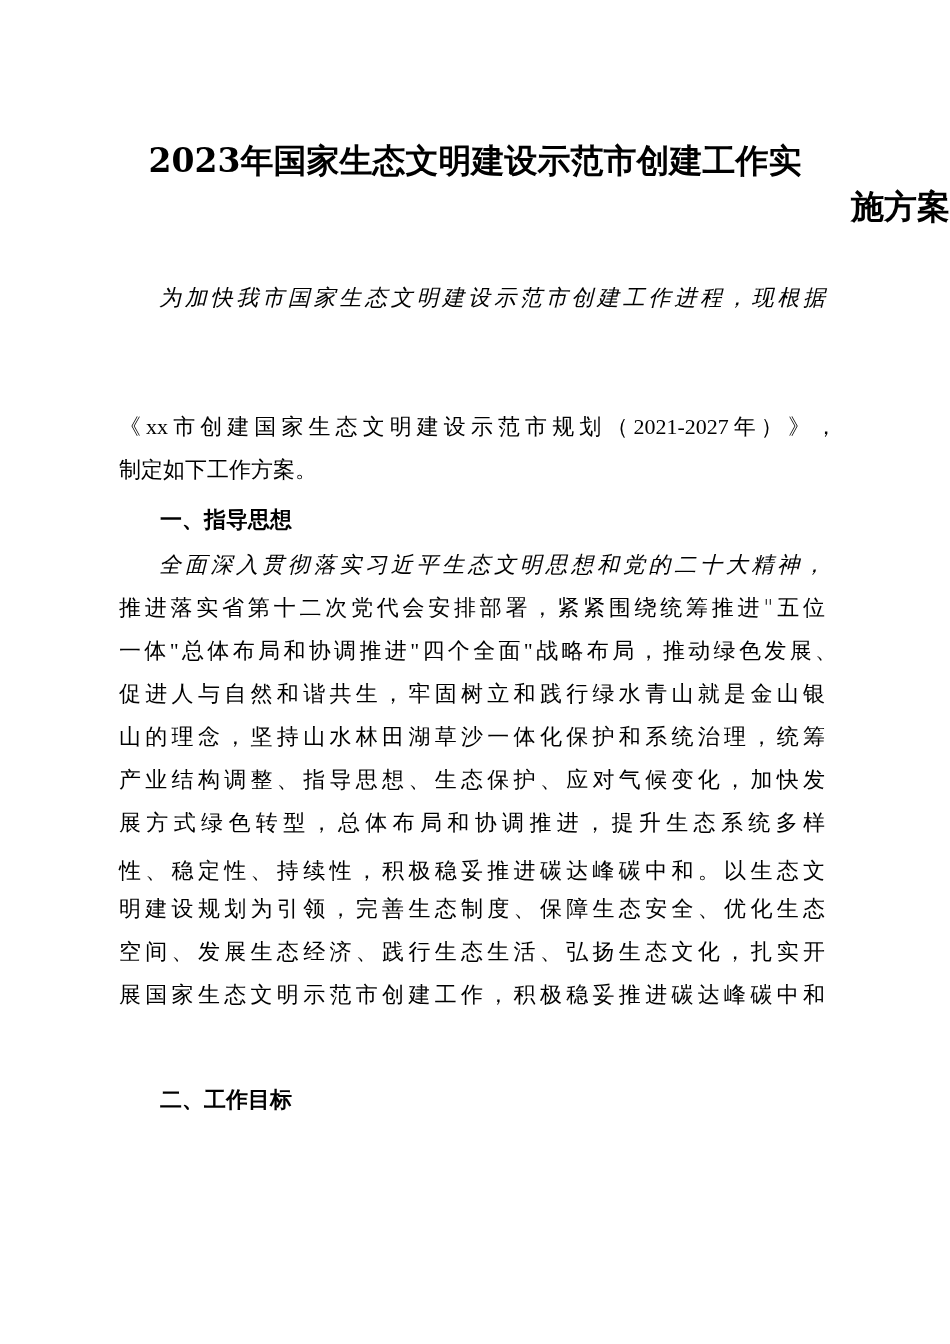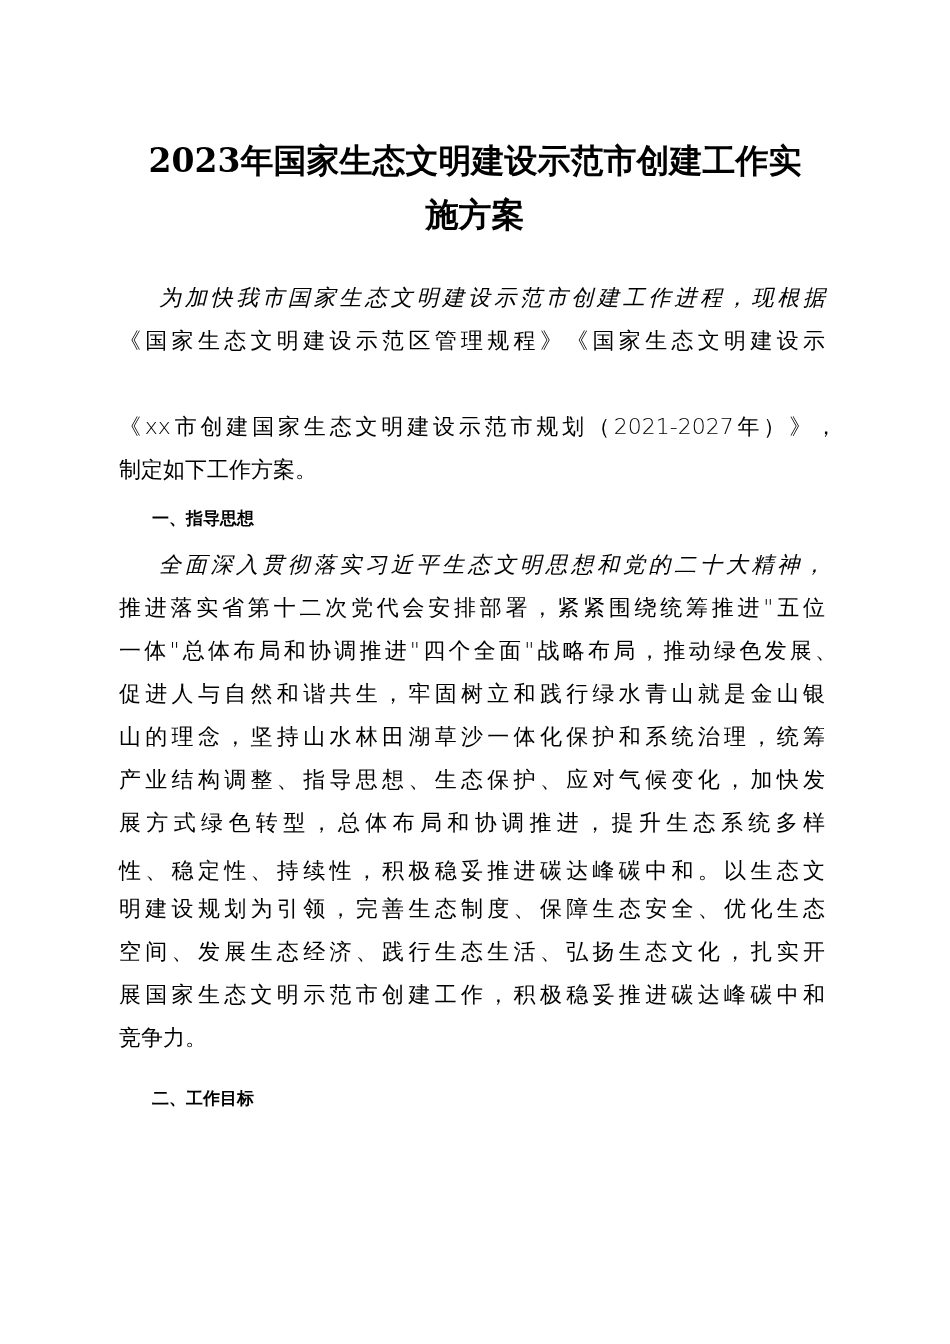--- a/index.html
+++ b/index.html
@@ -4,60 +4,58 @@
 <style>
   html, body { margin: 0; padding: 0; background: #ffffff; }
   body { width: 950px; height: 1344px; position: relative; overflow: hidden; color: #000; }
   .page { position: absolute; left: 0; top: 0; width: 950px; height: 1096px; background: #fff; }
   .title {
     position: absolute; left: 0; width: 950px; text-align: center;
     font-family: "DejaVu Serif", "Liberation Serif", serif;
     font-weight: bold; font-size: 33px; line-height: 46px; letter-spacing: 0px;
   }
   .title.l1 { top: 138px; }
-  .title.l2 { top: 192px; }
+  .title.l2 { top: 184px; text-align: right; }
   .line {
     position: absolute; left: 119px; width: 706px;
     font-family: "DejaVu Sans", "Liberation Sans", sans-serif;
     font-size: 22px; line-height: 30px; height: 30px;
     text-align: justify; text-align-last: justify; white-space: nowrap;
     font-weight: 300;
   }
   .line.indent { left: 159px; width: 666px; font-style: italic; }
   .line.last { text-align-last: left; }
-  .line.wide { width: 718px; }
+  .line.wide { width: 718px; font-family: Liberation Serif, serif; }
   .heading {
-    position: absolute; left: 152px;
-    font-family: Liberation Mono, monospace;
-    font-weight: bold; font-size: 17px; line-height: 30px;
+    position: absolute; left: 160px;
+    font-family: Liberation Sans, sans-serif;
+    font-weight: bold; font-size: 22px; line-height: 30px;
   }
 </style>
 </head>
 <body>
 
 <div class="page">
 
   <div class="title l1">2023年国家生态文明建设示范市创建工作实</div>
   <div class="title l2">施方案</div>
 
   <div class="line indent" style="top:283px">为加快我市国家生态文明建设示范市创建工作进程，现根据</div>
-  <div class="line" style="top:326px">《国家生态文明建设示范区管理规程》《国家生态文明建设示</div>
   <div class="line wide" style="top:412px">《xx市创建国家生态文明建设示范市规划（2021-2027年）》，</div>
   <div class="line last" style="top:455px">制定如下工作方案。</div>
 
   <div class="heading" style="top:505px">一、指导思想</div>
 
   <div class="line indent" style="top:550px">全面深入贯彻落实习近平生态文明思想和党的二十大精神，</div>
   <div class="line" style="top:593px">推进落实省第十二次党代会安排部署，紧紧围绕统筹推进"五位</div>
   <div class="line wide" style="top:636px">一体"总体布局和协调推进"四个全面"战略布局，推动绿色发展、</div>
   <div class="line" style="top:679px">促进人与自然和谐共生，牢固树立和践行绿水青山就是金山银</div>
   <div class="line" style="top:722px">山的理念，坚持山水林田湖草沙一体化保护和系统治理，统筹</div>
   <div class="line" style="top:765px">产业结构调整、指导思想、生态保护、应对气候变化，加快发</div>
   <div class="line" style="top:808px">展方式绿色转型，总体布局和协调推进，提升生态系统多样</div>
   <div class="line" style="top:856px">性、稳定性、持续性，积极稳妥推进碳达峰碳中和。以生态文</div>
   <div class="line" style="top:937px">空间、发展生态经济、践行生态生活、弘扬生态文化，扎实开</div>
   <div class="line" style="top:894px">明建设规划为引领，完善生态制度、保障生态安全、优化生态</div>
   <div class="line" style="top:980px">展国家生态文明示范市创建工作，积极稳妥推进碳达峰碳中和</div>
-  <div class="line last" style="top:1023px">竞争力。</div>
 
   <div class="heading" style="top:1085px">二、工作目标</div>
 
 </div>
 
 </body></html>

